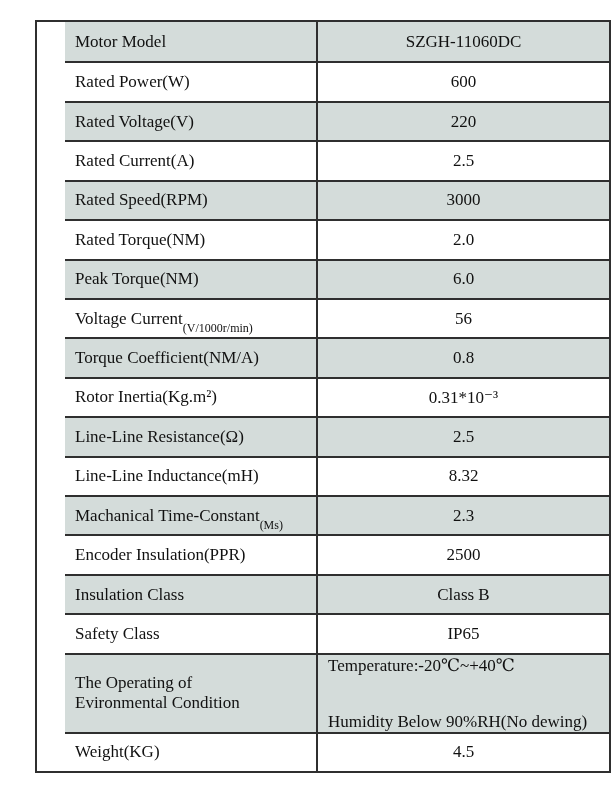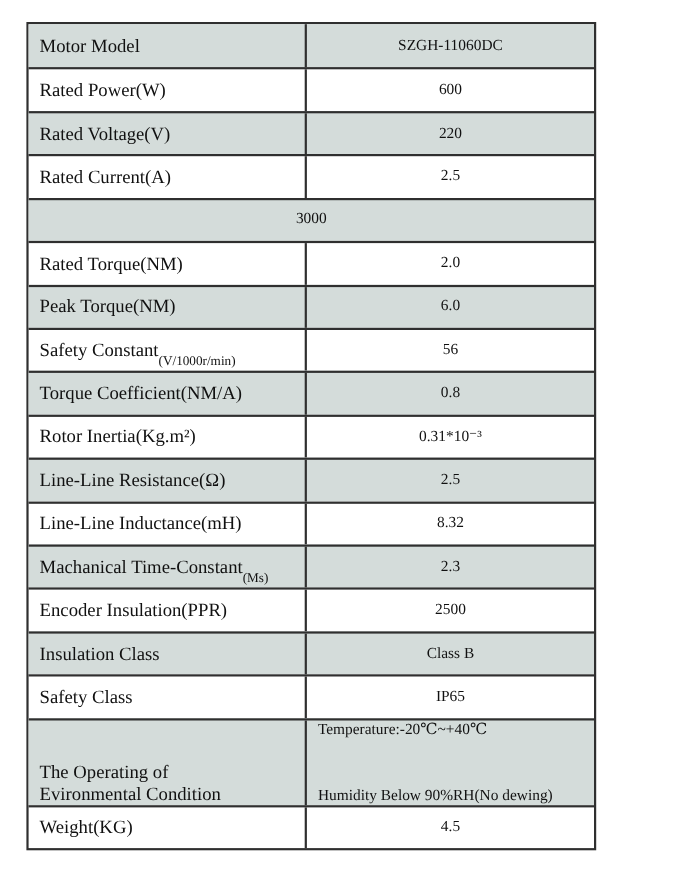--- a/index.html
+++ b/index.html
@@ -6,29 +6,30 @@
     margin: 0;
     padding: 0;
     width: 615px;
     height: 795px;
     background: #ffffff;
     font-family: "Liberation Serif", "DejaVu Serif", serif;
     color: #111111;
   }
   .spec-table {
     position: absolute;
-    left: 24px;
+    left: 35px;
     top: 20px;
-    width: 518px;
+    width: 576px;
     height: 753px;
     box-sizing: border-box;
     border: 2px solid #2f2f2f;
     background: #ffffff;
     display: grid;
     grid-template-rows: repeat(16, 1fr) 2fr 1fr;
+    padding-left: 28px;
   }
   .row {
     display: flex;
     border-top: 2px solid #2f2f2f;
     min-height: 0;
   }
   .row:first-child { border-top: none; }
   .row:nth-child(odd) { background: #d4dcda; }
   .cell {
     box-sizing: border-box;
@@ -41,28 +42,28 @@
     display: flex;
     align-items: center;
     padding-left: 10px;
     font-size: 17px;
   }
   .cell.value {
     flex: 1 1 auto;
     display: flex;
     align-items: center;
     justify-content: center;
-    font-size: 14px;
+    font-size: 17px;
   }
   .lbl-small { font-size: 12px; margin-top: 19px; }
   .row.tall .cell.label,
   .row.tall .cell.value {
     flex-direction: column;
     align-items: flex-start;
-    justify-content: flex-end;
+    justify-content: center;
     padding-left: 10px;
   }
   .row.tall .cell.value { justify-content: space-between; }
   span { white-space: nowrap; }
 </style>
 </head>
 <body>
 
 <div class="spec-table">
 
@@ -96,20 +97,23 @@
   <div class="row">
     <div class="cell label">
         <span>Rated Current(A)</span>
       </div>
     <div class="cell value">
         <span>2.5</span>
       </div>
   </div>
 
   <div class="row">
+    <div class="cell label">
+        <span>Rated Speed(RPM)</span>
+      </div>
     <div class="cell value">
         <span>3000</span>
       </div>
   </div>
 
   <div class="row">
     <div class="cell label">
         <span>Rated Torque(NM)</span>
       </div>
     <div class="cell value">
@@ -121,21 +125,21 @@
     <div class="cell label">
         <span>Peak Torque(NM)</span>
       </div>
     <div class="cell value">
         <span>6.0</span>
       </div>
   </div>
 
   <div class="row">
     <div class="cell label">
-        <span>Safety Constant</span>
+        <span>Voltage Current</span>
         <span class="lbl-small">(V/1000r/min)</span>
       </div>
     <div class="cell value">
         <span>56</span>
       </div>
   </div>
 
   <div class="row">
     <div class="cell label">
         <span>Torque Coefficient(NM/A)</span>

